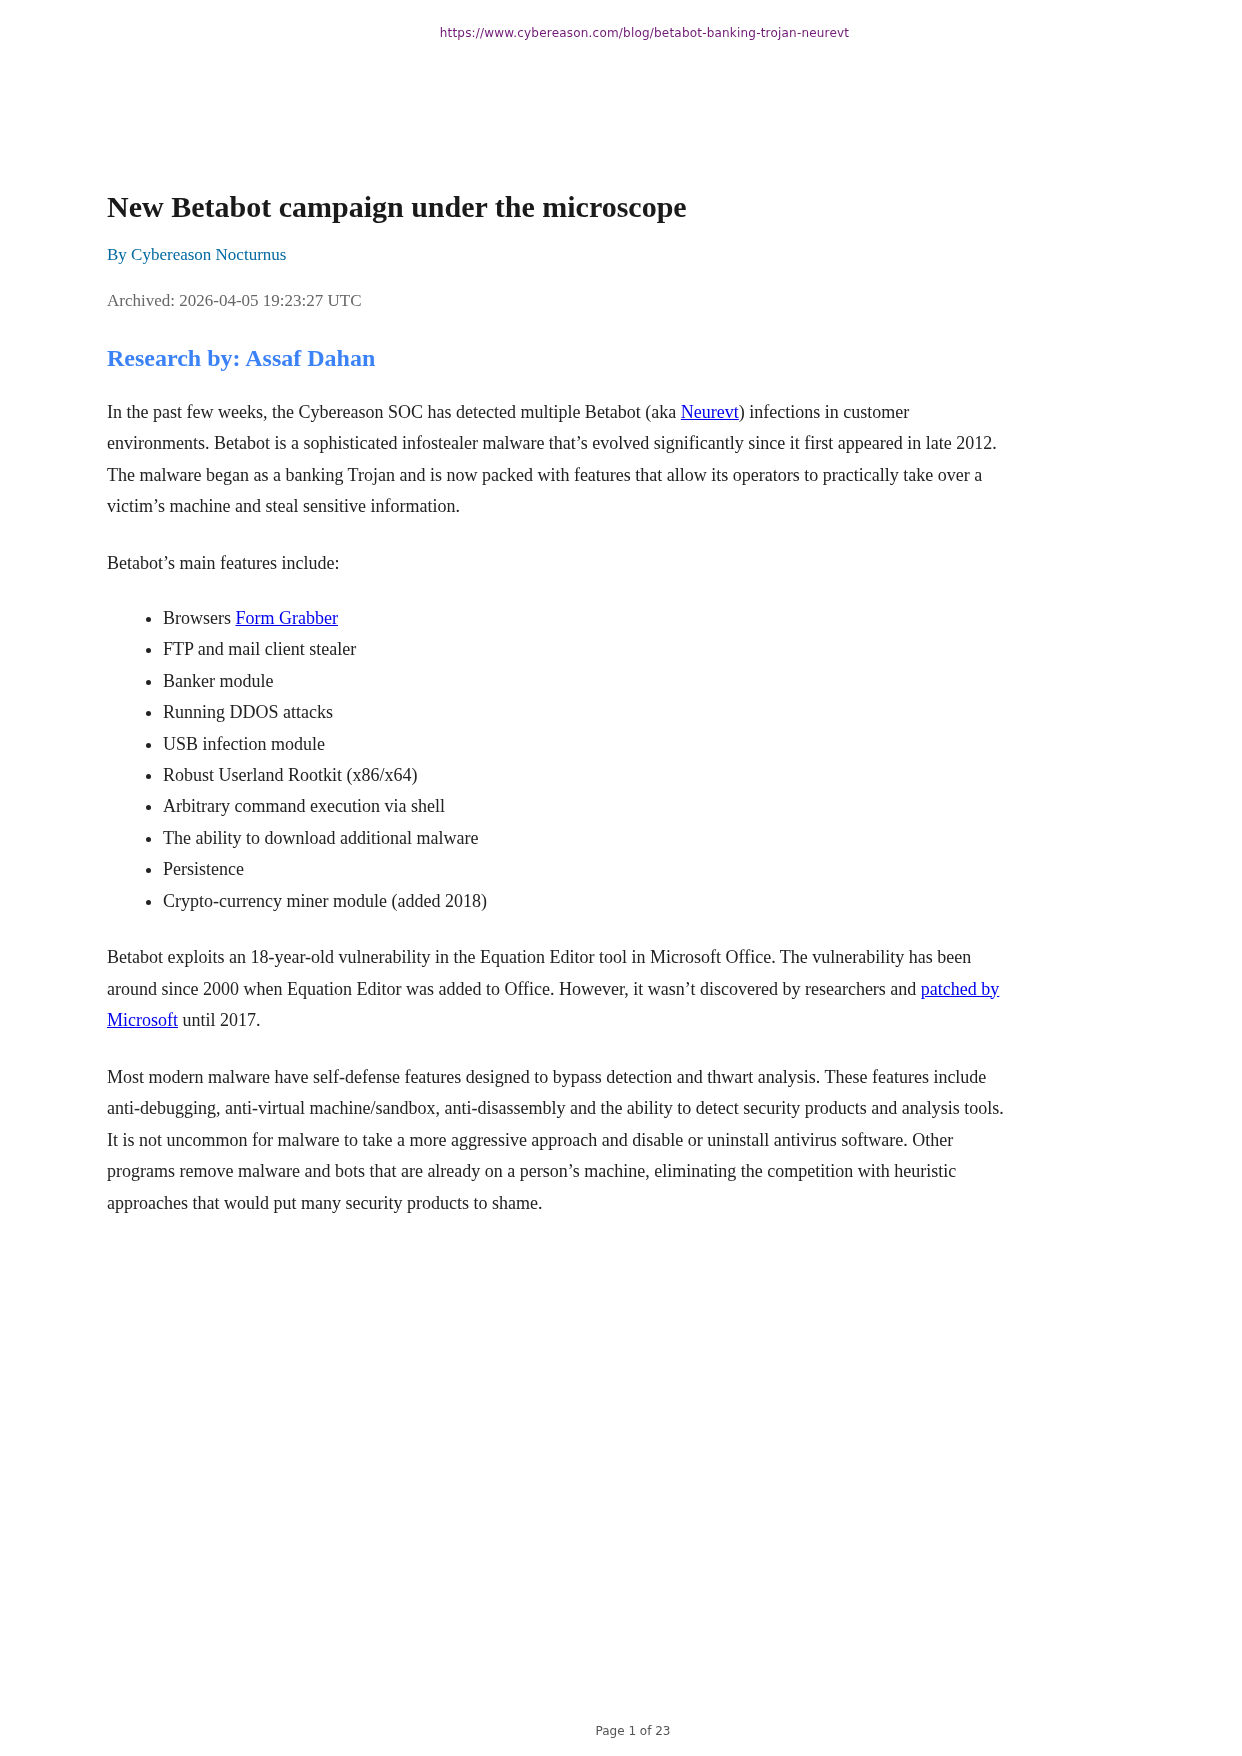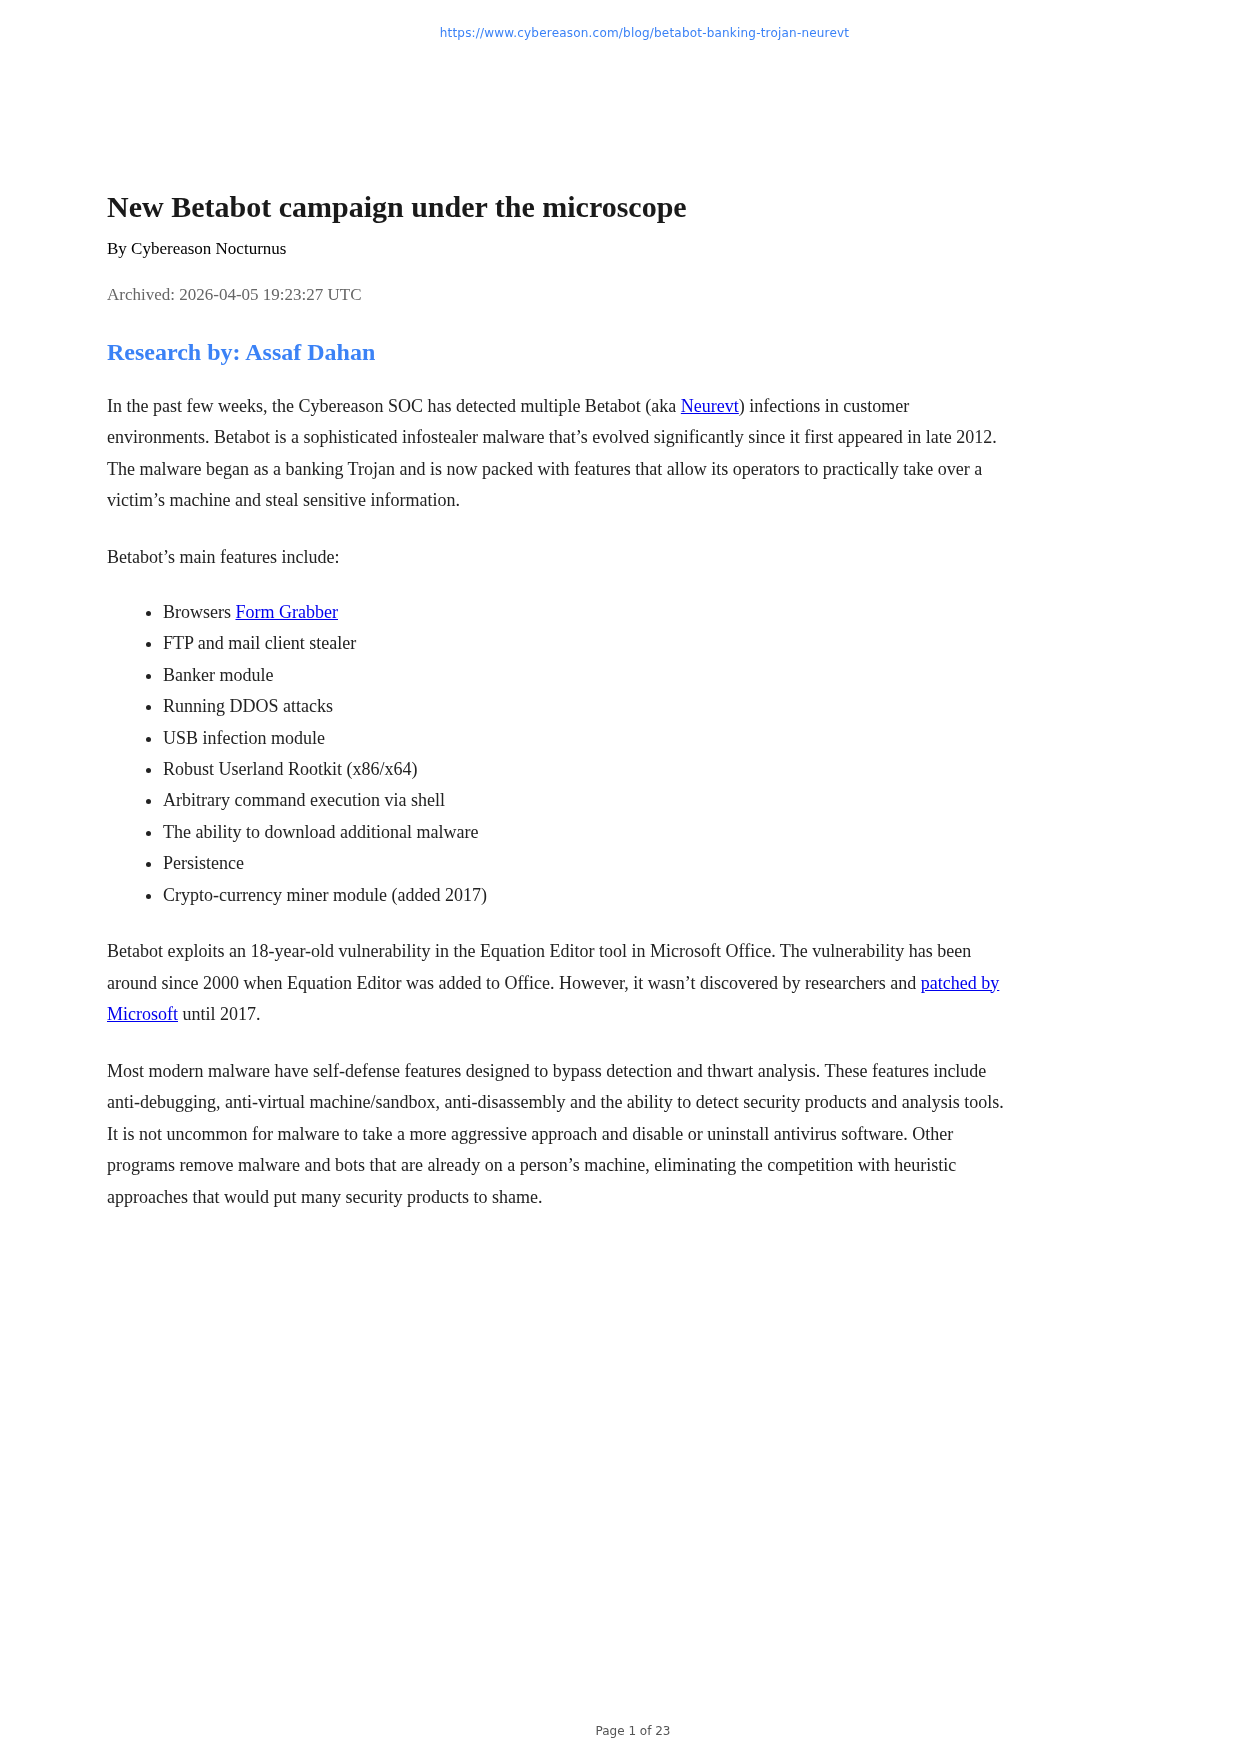--- a/index.html
+++ b/index.html
@@ -16,39 +16,39 @@
     width: 1242px;
     height: 1756px;
     background: #ffffff;
     overflow: hidden;
   }
   .header-url {
     padding-top: 26px;
     text-align: center;
     font-family: "DejaVu Sans", "Liberation Sans", sans-serif;
     font-size: 12px;
-    color: #3b82f6;
+    color: #701a75;
     letter-spacing: 0.2px;
     padding-left: 47px;
   }
   .content {
     margin-left: 107px;
     width: 900px;
   }
   h1.title {
     margin-top: 150px;
     font-size: 30px;
     line-height: 1.15;
     font-weight: bold;
     color: #1a1a1a;
   }
   p.byline {
-    margin-top: 14px;
+    margin-top: 20px;
     font-size: 17px;
-    color: #000000;
+    color: #0369a1;
   }
   p.archived {
     margin-top: 26px;
     font-size: 17px;
     color: #666666;
   }
   h2.research {
     margin-top: 34px;
     font-size: 24px;
     font-weight: bold;
@@ -110,21 +110,21 @@
     <ul class="features">
       <li><span>Browsers </span><a class="doc-link">Form Grabber</a></li>
       <li>FTP and mail client stealer</li>
       <li>Banker module</li>
       <li>Running DDOS attacks</li>
       <li>USB infection module</li>
       <li>Robust Userland Rootkit (x86/x64)</li>
       <li>Arbitrary command execution via shell</li>
       <li>The ability to download additional malware</li>
       <li>Persistence</li>
-      <li>Crypto-currency miner module (added 2017)</li>
+      <li>Crypto-currency miner module (added 2018)</li>
     </ul>
 
     <p class="body-para"><span>Betabot exploits an 18-year-old vulnerability in the Equation Editor tool in Microsoft Office. The vulnerability has been around since 2000 when Equation Editor was added to Office. However, it wasn’t discovered by researchers and </span><a class="doc-link">patched by Microsoft</a><span> until 2017.</span></p>
 
     <p class="body-para">Most modern malware have self-defense features designed to bypass detection and thwart analysis. These features include anti-debugging, anti-virtual machine/sandbox, anti-disassembly and the ability to detect security products and analysis tools. It is not uncommon for malware to take a more aggressive approach and disable or uninstall antivirus software. Other programs remove malware and bots that are already on a person’s machine, eliminating the competition with heuristic approaches that would put many security products to shame.</p>
 
   </main>
 
   <div class="footer">Page 1 of 23</div>
 

